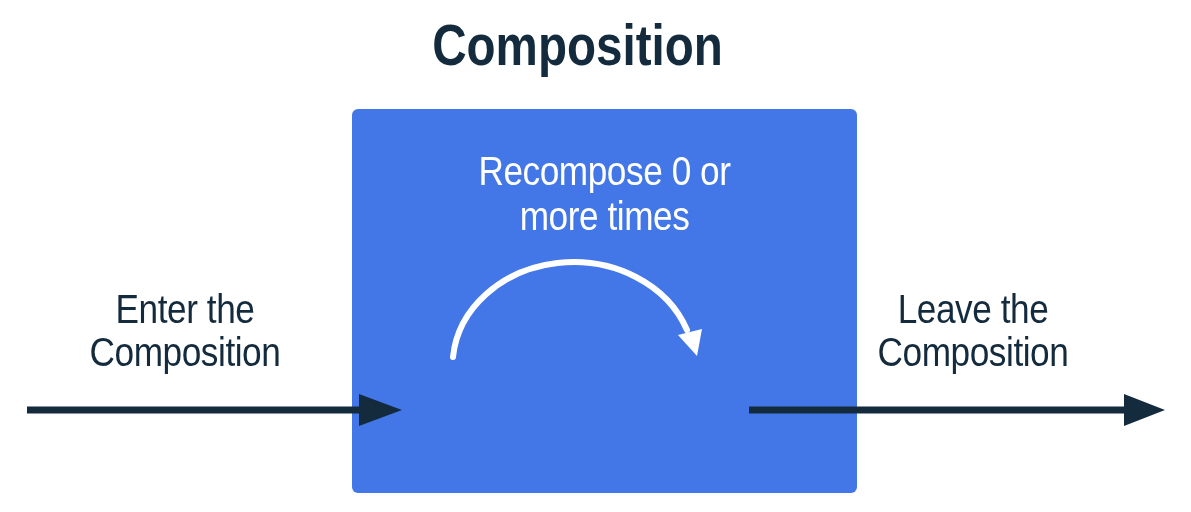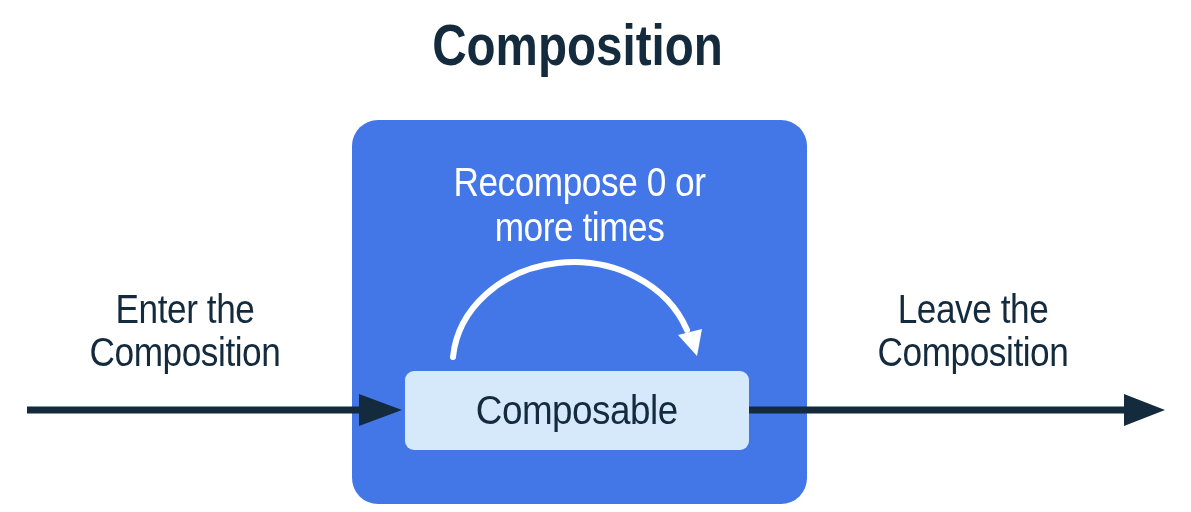--- a/index.html
+++ b/index.html
@@ -32,23 +32,23 @@
     white-space: pre-line;
     letter-spacing: -0.5px;
     transform: scaleX(0.88);
     transform-origin: center top;
   }
   .side-label.left  { left: 35px; }
   .side-label.right { left: 823px; }
 
   .bluebox {
     position: absolute;
-    left: 352px; top: 120px;
-    width: 455px; height: 384px;
-    border-radius: 26px;
+    left: 352px; top: 109px;
+    width: 505px; height: 384px;
+    border-radius: 6px;
     background: var(--box-blue, #4377e8);
   }
   .recompose {
     position: absolute;
     left: 0; top: 40px; width: 100%;
     text-align: center;
     font-size: 40px; line-height: 45px;
     color: var(--text-white, #ffffff);
     white-space: pre-line;
     letter-spacing: -0.5px;
@@ -90,23 +90,20 @@
 Composition</div>
 
   <div class="side-label right">Leave the
 Composition</div>
 
   <div class="bluebox">
     <div class="recompose">Recompose 0 or
 more times</div>
   </div>
 
-  <div class="composable">
-    <span class="txt">Composable</span>
-  </div>
 
   <svg class="overlay" width="1191" height="512" viewBox="0 0 1191 512" aria-hidden="true">
 
     <line class="ink-line" x1="27" y1="410" x2="362" y2="410"></line>
     <polygon class="ink-fill" points="402,410 359,394 359,426"></polygon>
 
     <line class="ink-line" x1="749" y1="410" x2="1128" y2="410"></line>
     <polygon class="ink-fill" points="1165,410 1124,394 1124,426"></polygon>
 
     <path class="arc-line" d="M 453 357 A 121 104 0 0 1 687 330"></path>

